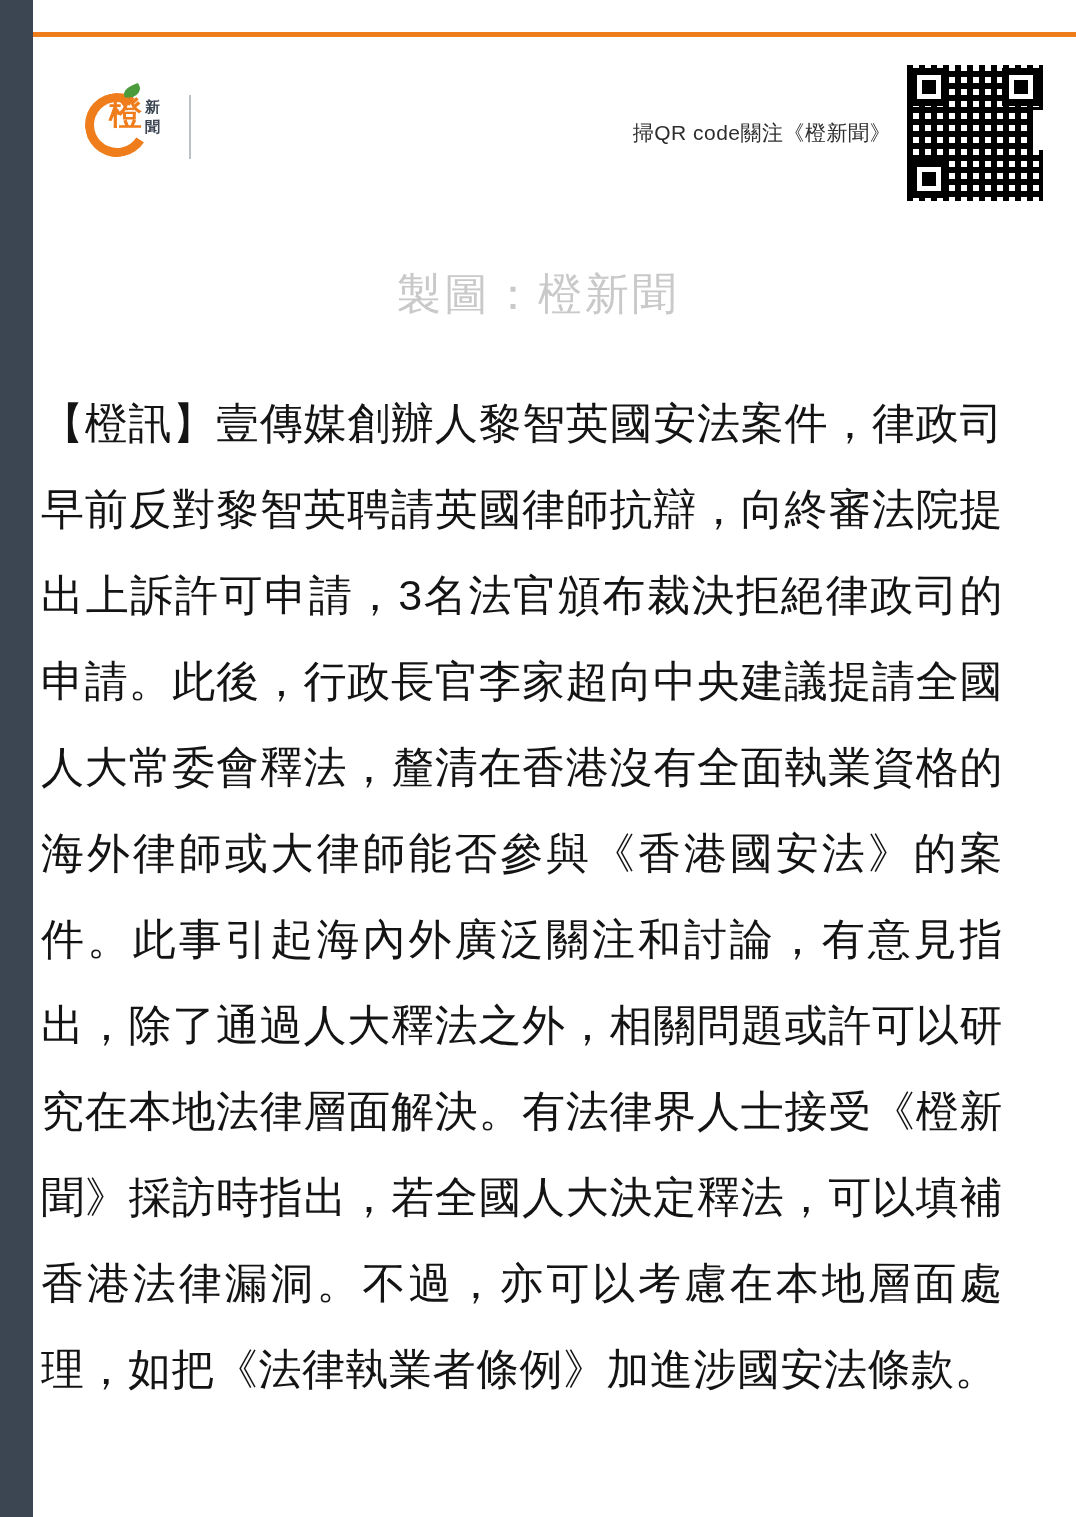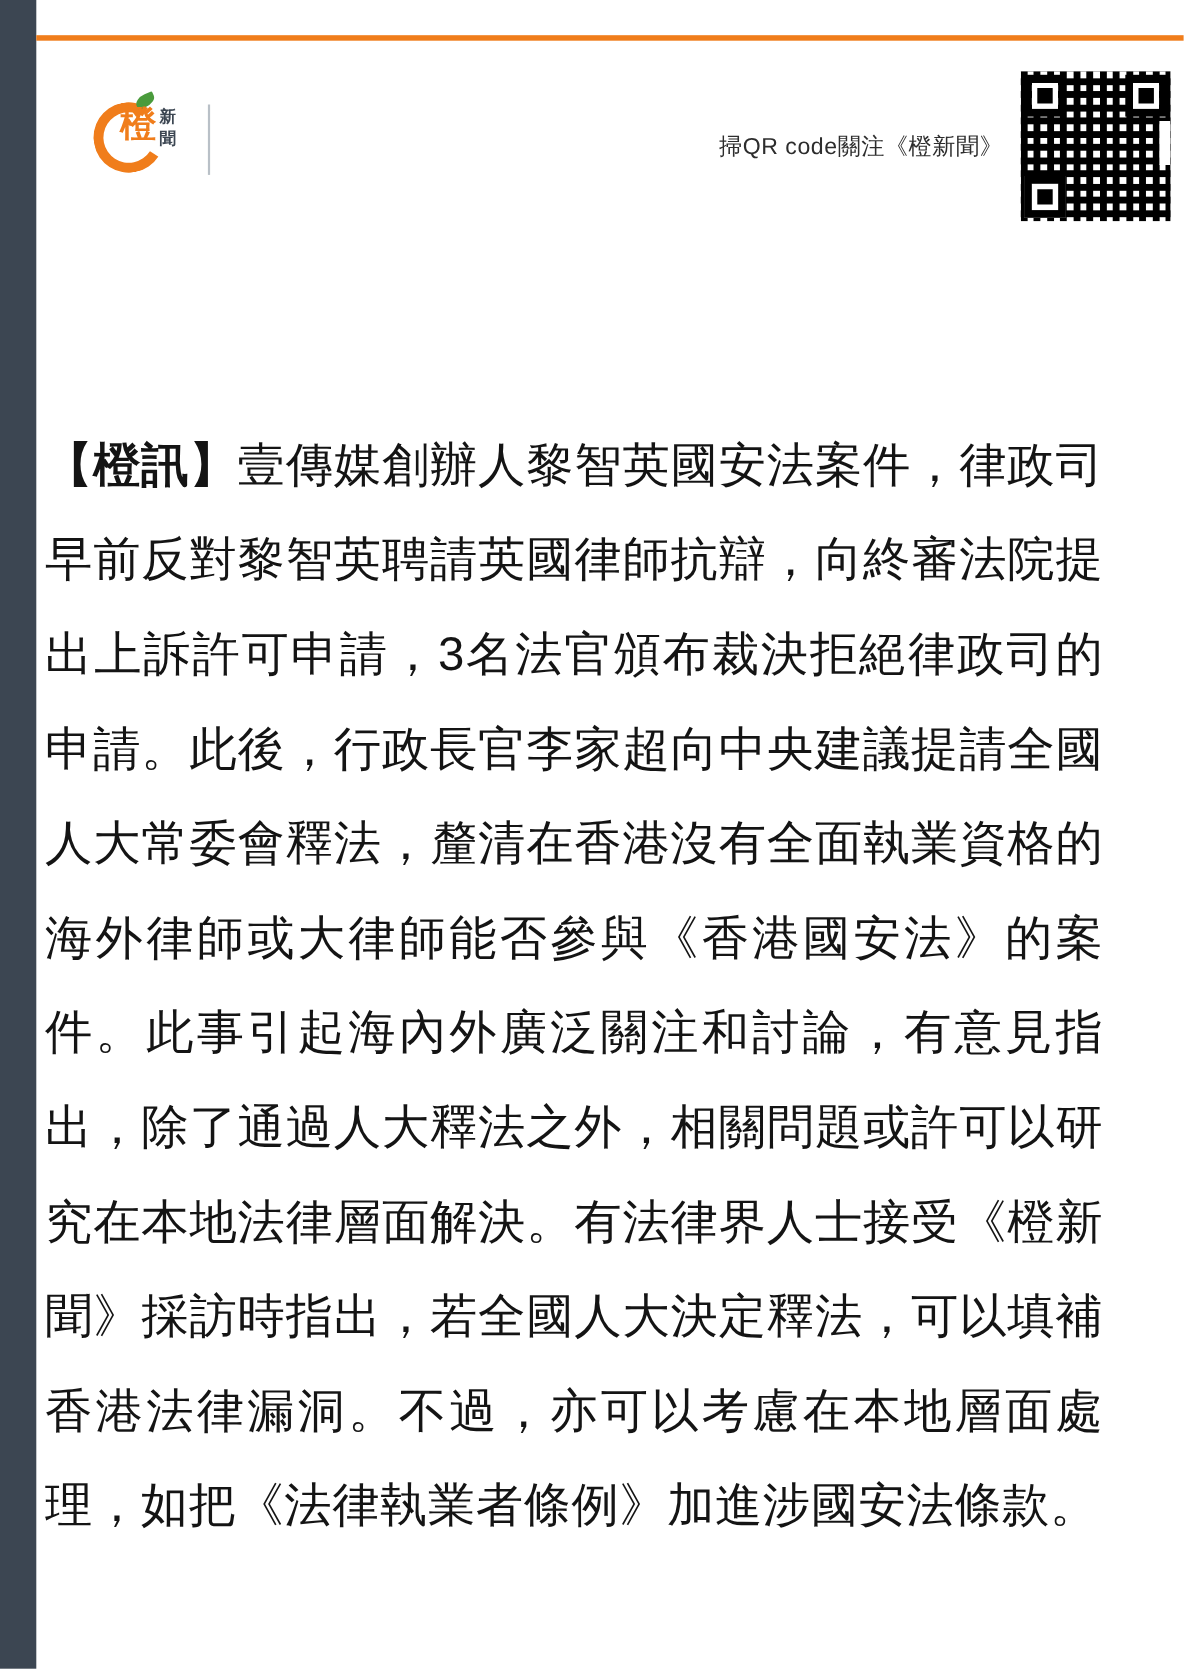--- a/index.html
+++ b/index.html
@@ -130,21 +130,21 @@
     color: #3c4652;
     font-size: 26px;
     line-height: 33px;
     letter-spacing: 2.5px;
     font-weight: 400;
   }
 
   
   .qr-block {
     position: absolute;
-    right: 12px;
+    right: 33px;
     top: 28px;
     display: flex;
     align-items: center;
     margin-left: 17px;
   }
   .qr-caption {
     font-size: 21px;
     color: #2d2d2d;
     margin-right: 16px;
     white-space: nowrap;
@@ -219,21 +219,21 @@
     margin: 0;
     font-size: 43px;
     line-height: 86px;
     letter-spacing: 0.5px;
     color: #141414;
     text-align: justify;
     text-justify: inter-character;
     font-family: "Liberation Sans", "DejaVu Sans", sans-serif;
   }
   .lead-tag {
-    font-weight: 700;
+    font-weight: 400;
   }
 </style>
 </head>
 <body>
 
 <div class="page">
 
   <div class="top-white"></div>
   <div class="left-rail"></div>
   <div class="top-rule"></div>
@@ -256,18 +256,19 @@
     <div class="qr-block">
       <div class="qr-caption">掃QR code關注《橙新聞》</div>
       <div class="qr-code">
         <div class="finder-bl"></div>
         <div class="quiet-r"></div>
       </div>
     </div>
 
   </div>
 
+  <div class="credit">製圖：橙新聞</div>
 
   <div class="article">
     <p><span class="lead-tag">【橙訊】</span><span>壹傳媒創辦人黎智英國安法案件，律政司早前反對黎智英聘請英國律師抗辯，向終審法院提出上訴許可申請，3名法官頒布裁決拒絕律政司的申請。此後，行政長官李家超向中央建議提請全國人大常委會釋法，釐清在香港沒有全面執業資格的海外律師或大律師能否參與《香港國安法》的案件。此事引起海內外廣泛關注和討論，有意見指出，除了通過人大釋法之外，相關問題或許可以研究在本地法律層面解決。有法律界人士接受《橙新聞》採訪時指出，若全國人大決定釋法，可以填補香港法律漏洞。不過，亦可以考慮在本地層面處理，如把《法律執業者條例》加進涉國安法條款。</span></p>
   </div>
 
 </div>
 
 </body></html>

